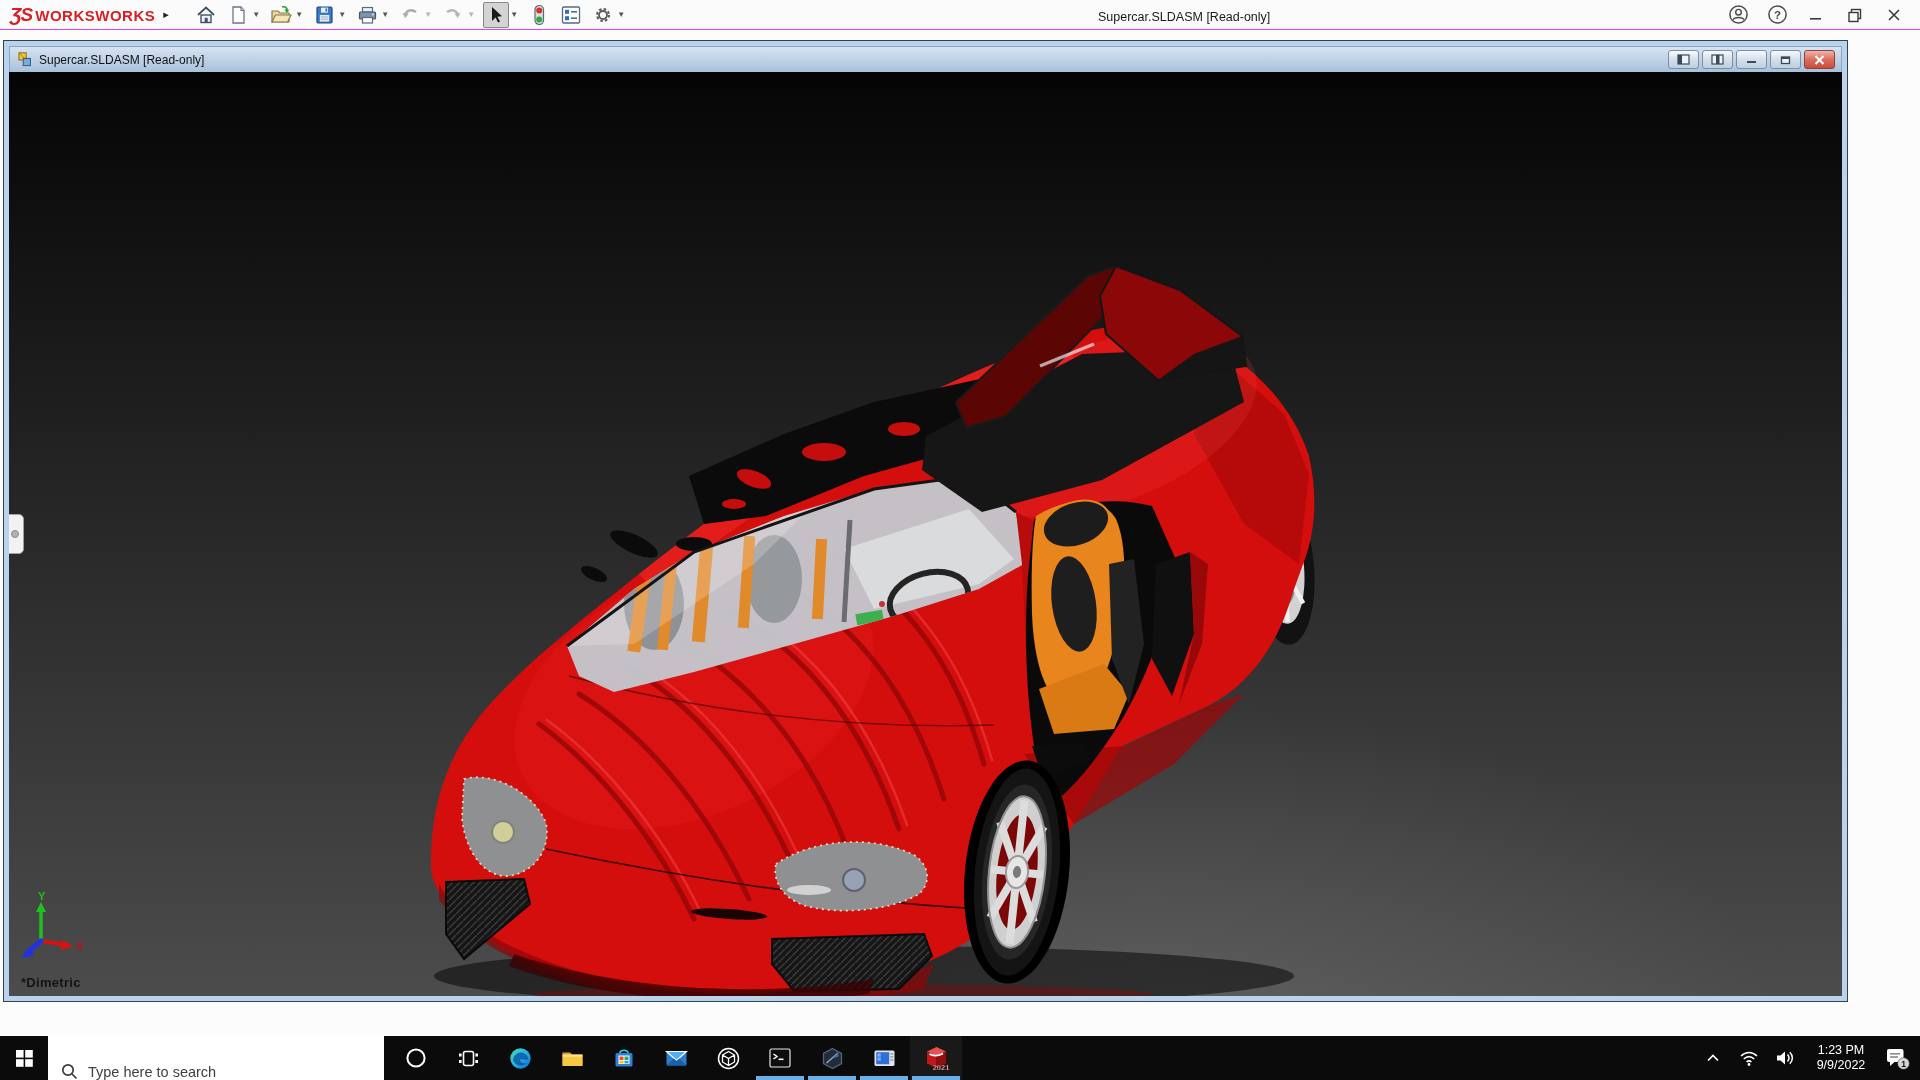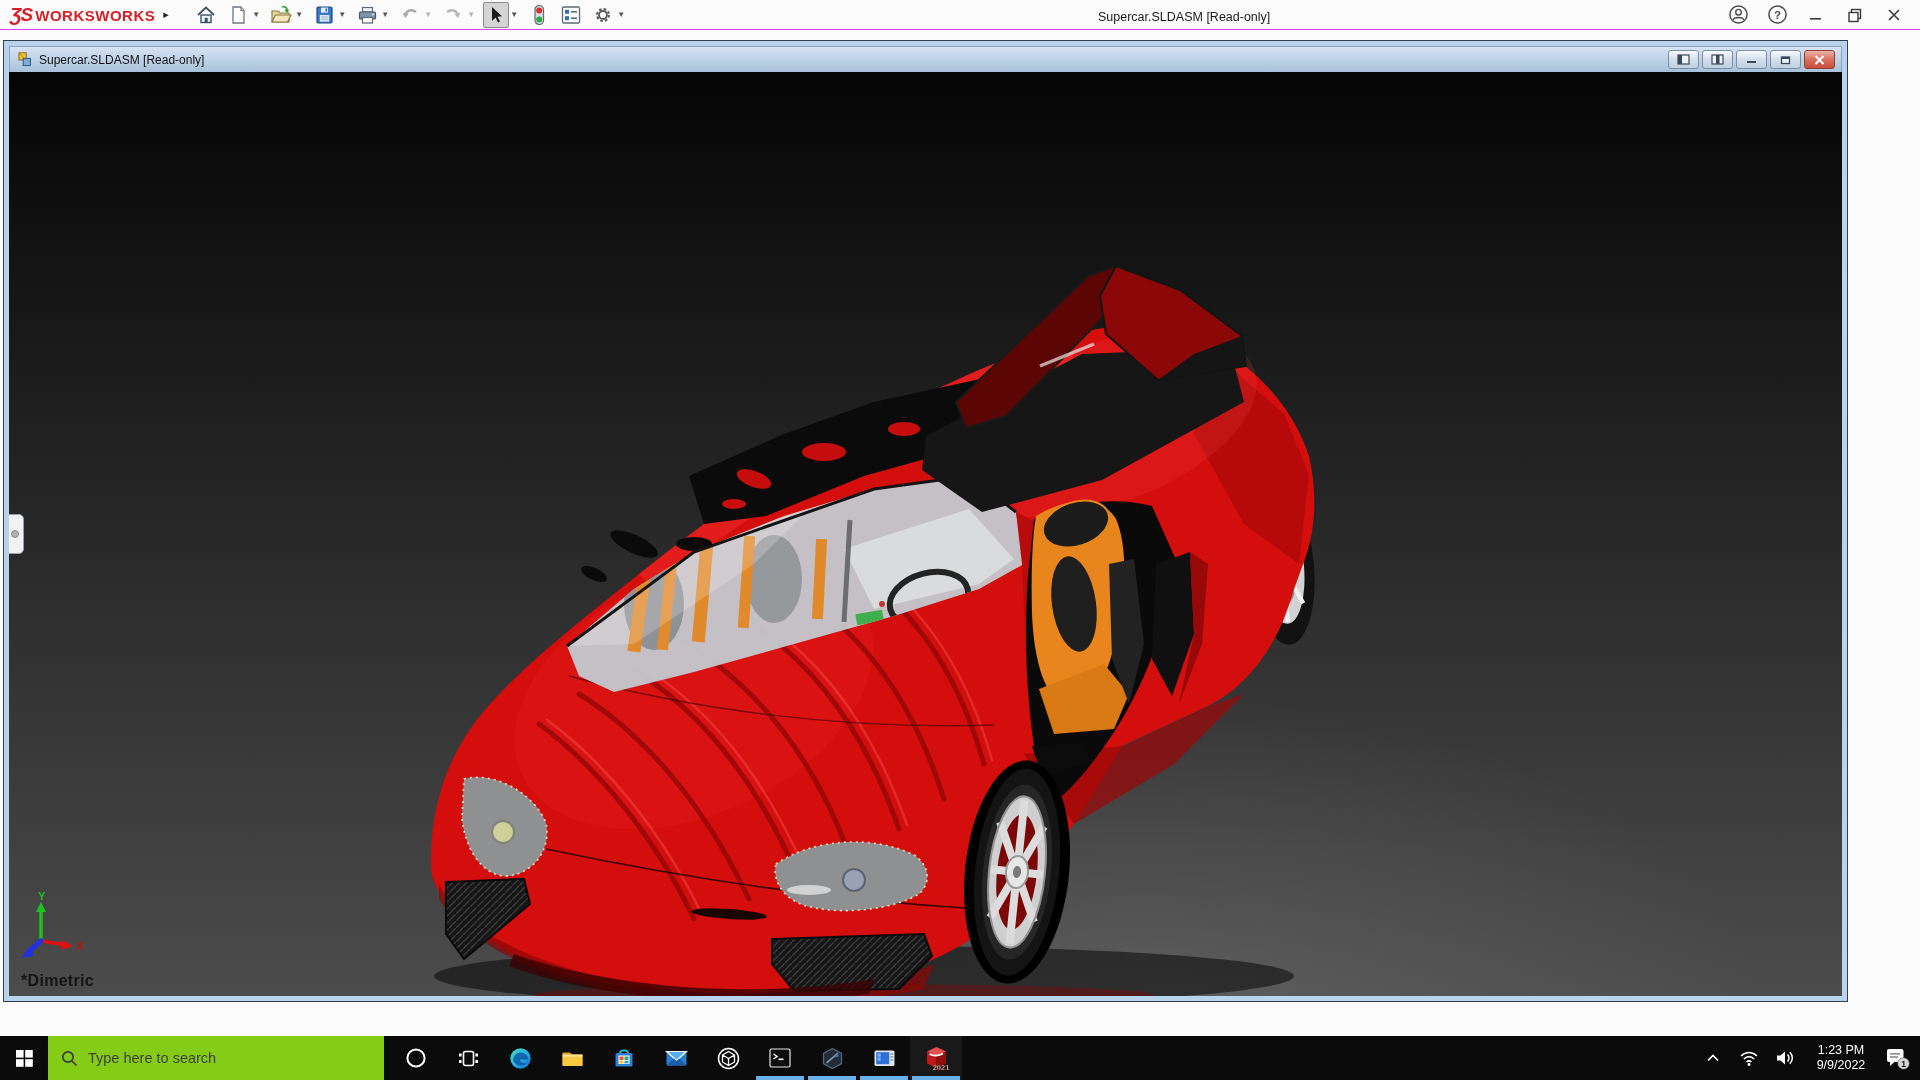--- a/index.html
+++ b/index.html
@@ -40,34 +40,34 @@
     border:1px solid #8ba6c0;border-bottom:none}
   .doc-title{font-size:12px;color:#121212;margin-left:6px}
   .doc-controls{margin-left:auto;display:flex;gap:3px}
   .doc-btn{width:31px;height:19px;border:1px solid #7b8fa5;border-radius:3px;display:grid;place-items:center;
     background:linear-gradient(#f7fafd,#d4dfeb 50%,#bfcfdf)}
   .doc-btn.close{background:linear-gradient(#eeb4ab,#da6f5e 50%,#c94d3c);border-color:#8c4438}
   .viewport{position:relative;width:100%;height:924px;overflow:hidden;
     background:radial-gradient(900px 480px at 62% 104%,rgba(130,130,130,.34),transparent 70%),
       linear-gradient(var(--viewport_top),var(--viewport_bottom))}
   .scene{position:absolute;inset:0;width:100%;height:100%}
-  .view-label{position:absolute;left:12px;bottom:6px;font-size:16px;font-weight:bold;color:#141414;letter-spacing:.3px}
+  .view-label{position:absolute;left:12px;bottom:6px;font-size:13px;font-weight:bold;color:#141414;letter-spacing:.3px}
   .panel-tab{position:absolute;left:-3px;top:442px;width:18px;height:40px;background:#f2f2f2;
     border:1px solid #98a2ac;border-radius:0 5px 5px 0;display:grid;place-items:center}
   .panel-tab .dot{width:8px;height:8px;border-radius:50%;background:#b2b2b2;border:1px solid #8c8c8c}
 
   
   .taskbar{position:absolute;left:0;bottom:0;width:1920px;height:44px;background:var(--taskbar_bg);
     display:flex;align-items:stretch}
   .tk-btn{width:48px;display:grid;place-items:center;position:relative}
   .tk-app{width:52px}
   .tk-app.open::after{content:"";position:absolute;left:2px;right:2px;bottom:0;height:4px;
     background:var(--open_app_underline)}
   .tk-app.active{background:rgba(255,255,255,.06)}
-  .searchbox{width:336px;background:#84cc16;display:flex;align-items:center;gap:10px;padding-left:13px}
+  .searchbox{width:336px;background:#ffffff;display:flex;align-items:flex-end;gap:10px;padding-left:13px}
   .searchbox input{border:none;outline:none;font-size:14.5px;color:#3f3f3f;width:260px;
     font-family:"Liberation Sans",sans-serif;background:transparent}
   .searchbox input::placeholder{color:#3f3f3f;opacity:1}
   .tray{margin-left:auto;display:flex;align-items:center;gap:6px;padding-right:8px}
   .tray .tk-btn{width:30px}
   .clock{width:70px;text-align:center;color:#fff;font-size:12.5px;line-height:15px;padding:0 3px}
 </style>
 </head>
 <body>
 

